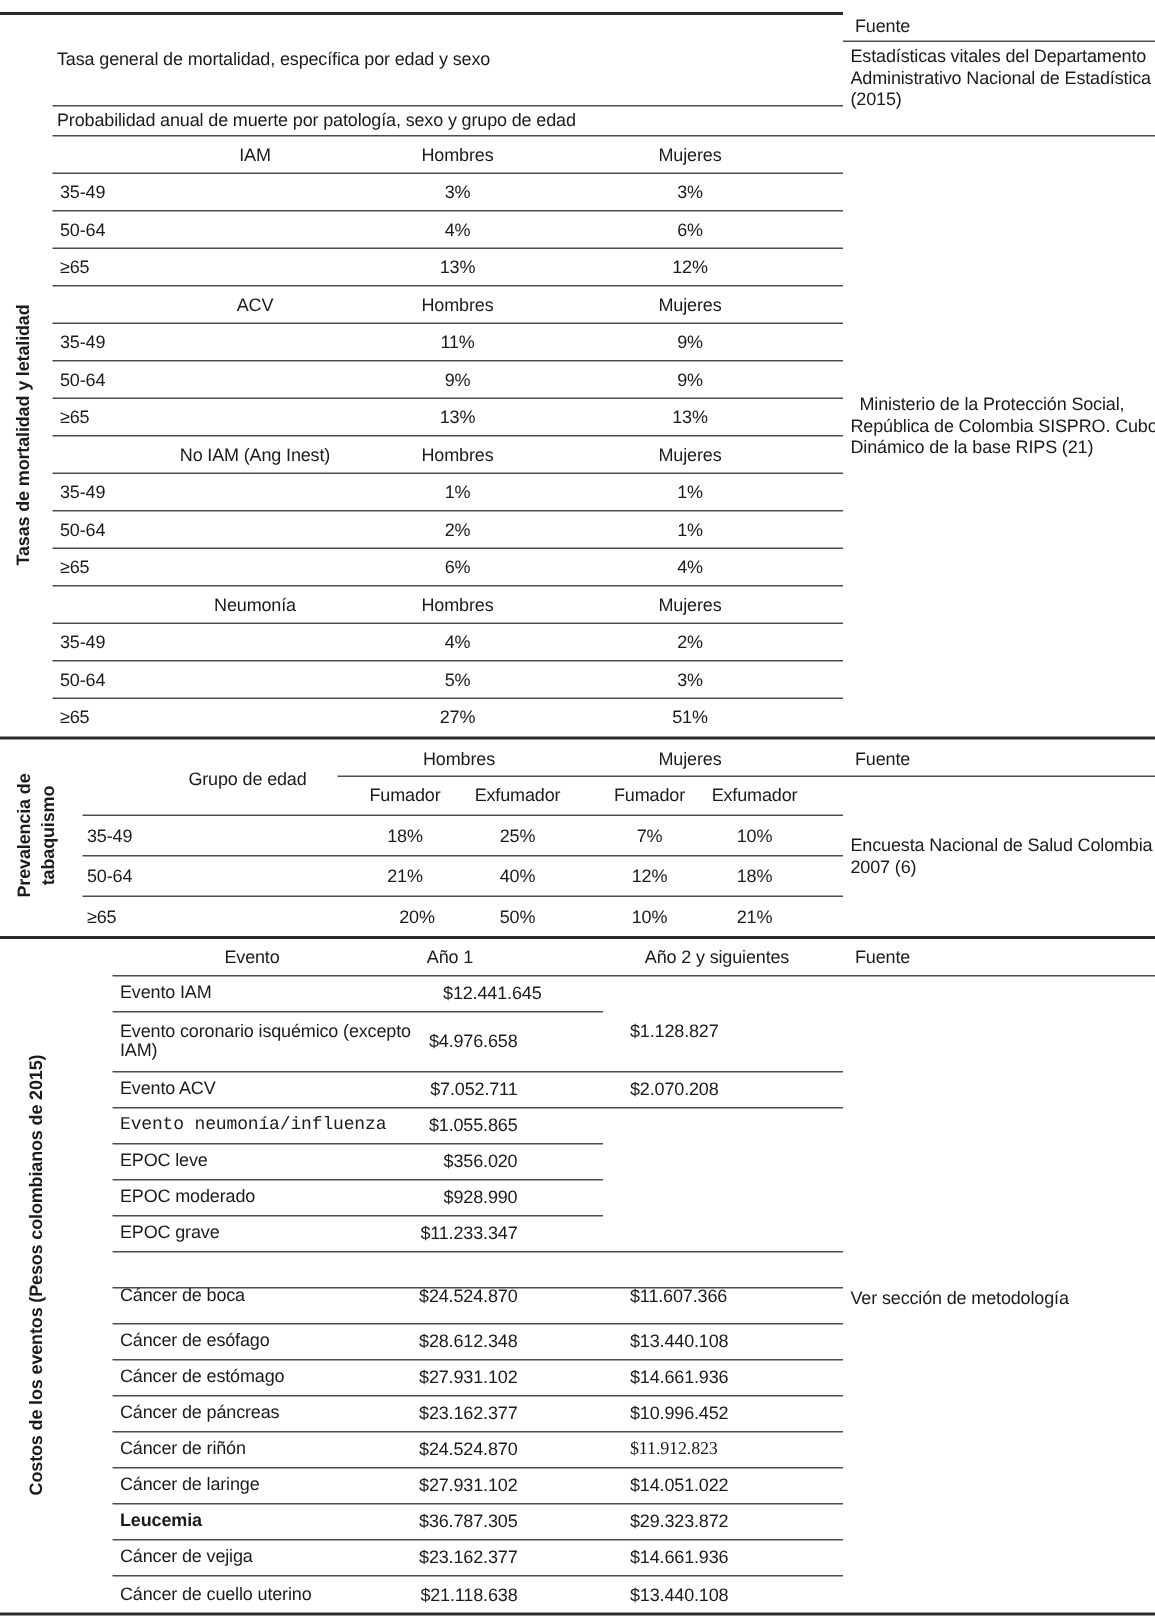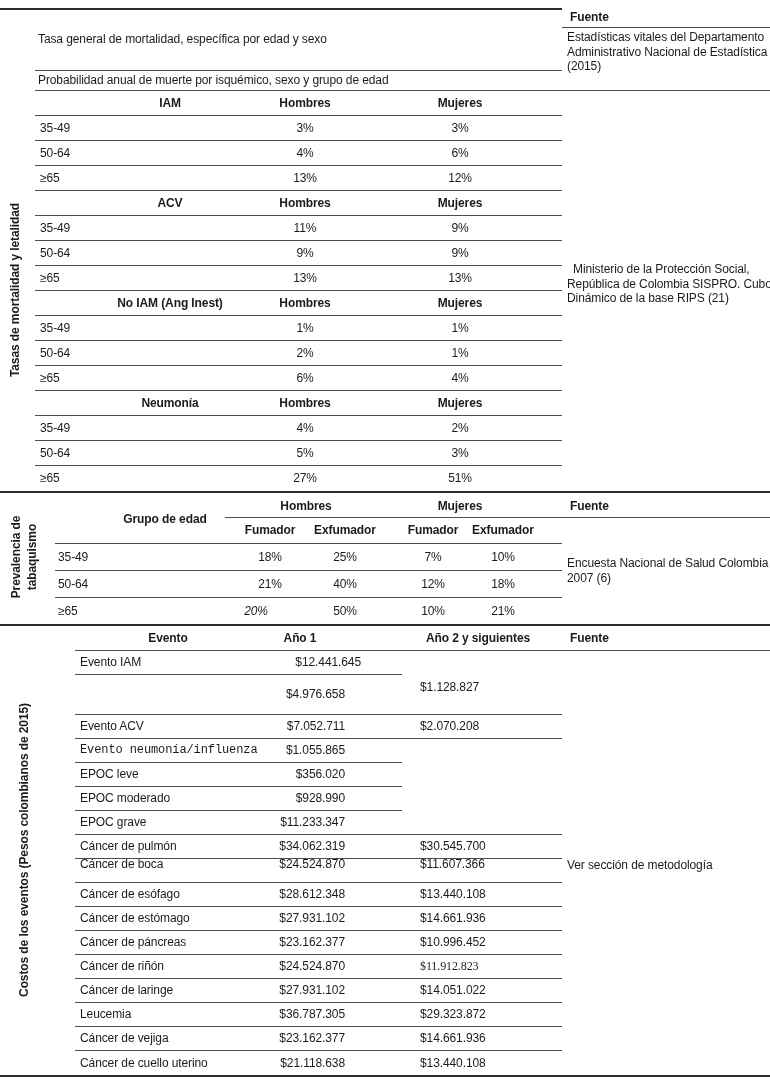--- a/index.html
+++ b/index.html
@@ -4,21 +4,21 @@
 <style>
   html,body { margin:0; padding:0; background:#ffffff; }
   .page {
     position:relative; width:770px; height:1080px; background:#fff;
     font-family:"Liberation Sans", sans-serif; font-size:12px; color:#1b1b1b;
     letter-spacing:-0.1px; overflow:hidden;
   }
   .hline { position:absolute; height:1px; background:#4d4d4d; }
   .hline.thick { height:2px; background:#2b2b2b; }
   .t { position:absolute; white-space:nowrap; }
-  .b { font-weight:bold; }
+  .b { font-weight:normal; }
   .cx { transform:translateX(-50%); }
   .wrapt { white-space:normal; line-height:14.5px; }
   .row { position:absolute; left:0; width:770px; }
   .rc { position:absolute; top:50%; transform:translateY(-50%); white-space:nowrap; }
   .rc.ccx { transform:translate(-50%,-50%); }
   .rc.rrx { transform:translate(-100%,-50%); }
   .rc.wrapc { white-space:normal; width:215px; line-height:13px; }
   .vlabel { position:absolute; font-weight:bold; text-align:center;
             transform:rotate(-90deg); line-height:16px; }
 </style>
@@ -28,21 +28,21 @@
 <div class="page" id="page">
 
   <div class="hline thick" style="top:8px;left:0;width:562px"></div>
   <div class="t b" style="left:570px;top:10px">Fuente</div>
   <div class="hline" style="top:27px;left:562px;width:208px"></div>
 
   <div class="t" style="left:38px;top:32px">Tasa general de mortalidad, específica por edad y sexo</div>
   <div class="t wrapt" style="left:567px;top:30px;width:206px">Estadísticas vitales del Departamento Administrativo Nacional de Estadística (2015)</div>
   <div class="hline" style="top:70px;left:35px;width:527px"></div>
 
-  <div class="t" style="left:38px;top:73px">Probabilidad anual de muerte por isquémico, sexo y grupo de edad</div>
+  <div class="t" style="left:38px;top:73px">Probabilidad anual de muerte por patología, sexo y grupo de edad</div>
   <div class="hline" style="top:90px;left:35px;width:735px"></div>
 
   <div class="vlabel" style="left:-185px;top:282px;width:400px">Tasas de mortalidad y letalidad</div>
   <div class="t wrapt" style="left:567px;top:262px;width:208px;text-indent:6px">Ministerio de la Protección Social, República de Colombia SISPRO. Cubo Dinámico de la base RIPS (21)</div>
 
   <div class="hline thick" style="top:491px;left:0;width:770px"></div>
 
   <div class="vlabel" style="left:-46px;top:541px;width:140px">Prevalencia de tabaquismo</div>
   <div class="t b" style="left:570px;top:499px">Fuente</div>
   <div class="t b cx" style="left:165px;top:512px">Grupo de edad</div>
@@ -174,31 +174,32 @@
     <div class="row" style="top: 570px; height: 27px;">
       <div class="rc" style="left: 58px;">50-64</div>
       <div class="rc ccx" style="left: 270px;">21%</div>
       <div class="rc ccx" style="left: 345px;">40%</div>
       <div class="rc ccx" style="left: 433px;">12%</div>
       <div class="rc ccx" style="left: 503px;">18%</div>
     </div>
     <div class="hline" style="top: 597px; left: 55px; width: 507px;"></div>
     <div class="row" style="top: 597px; height: 27px;">
       <div class="rc" style="left: 58px;">≥65</div>
-      <div class="rc ccx" style="left: 256px; font-style: italic;">20%</div>
+      <div class="rc ccx" style="left: 278px;">20%</div>
       <div class="rc ccx" style="left: 345px;">50%</div>
       <div class="rc ccx" style="left: 433px;">10%</div>
       <div class="rc ccx" style="left: 503px;">21%</div>
     </div>
     <div class="row" style="top: 650px; height: 24px;">
       <div class="rc wrapc" style="left: 80px;">Evento IAM</div>
       <div class="rc rrx" style="left: 345px; margin-left: 16px;">$12.441.645</div>
     </div>
     <div class="hline" style="top: 674px; left: 75px; width: 327px;"></div>
     <div class="row" style="top: 674px; height: 40px;">
+      <div class="rc wrapc" style="left: 80px;">Evento coronario isquémico (excepto IAM)</div>
       <div class="rc rrx" style="left: 345px;">$4.976.658</div>
     </div>
     <div class="hline" style="top: 714px; left: 75px; width: 487px;"></div>
     <div class="row" style="top: 714px; height: 24px;">
       <div class="rc wrapc" style="left: 80px;">Evento ACV</div>
       <div class="rc rrx" style="left: 345px;">$7.052.711</div>
       <div class="rc" style="left: 420px;">$2.070.208</div>
     </div>
     <div class="hline" style="top: 738px; left: 75px; width: 487px;"></div>
     <div class="row" style="top: 738px; height: 24px;">
@@ -214,25 +215,20 @@
     <div class="row" style="top: 786px; height: 24px;">
       <div class="rc wrapc" style="left: 80px;">EPOC moderado</div>
       <div class="rc rrx" style="left: 345px;">$928.990</div>
     </div>
     <div class="hline" style="top: 810px; left: 75px; width: 327px;"></div>
     <div class="row" style="top: 810px; height: 24px;">
       <div class="rc wrapc" style="left: 80px;">EPOC grave</div>
       <div class="rc rrx" style="left: 345px;">$11.233.347</div>
     </div>
     <div class="hline" style="top: 834px; left: 75px; width: 487px;"></div>
-    <div class="row" style="top: 834px; height: 24px;">
-      <div class="rc wrapc" style="left: 80px;">Cáncer de pulmón</div>
-      <div class="rc rrx" style="left: 345px;">$34.062.319</div>
-      <div class="rc" style="left: 420px;">$30.545.700</div>
-    </div>
     <div class="hline" style="top: 858px; left: 75px; width: 487px;"></div>
     <div class="row" style="top: 852px; height: 24px;">
       <div class="rc wrapc" style="left: 80px;">Cáncer de boca</div>
       <div class="rc rrx" style="left: 345px;">$24.524.870</div>
       <div class="rc" style="left: 420px;">$11.607.366</div>
     </div>
     <div class="hline" style="top: 882px; left: 75px; width: 487px;"></div>
     <div class="row" style="top: 882px; height: 24px;">
       <div class="rc wrapc" style="left: 80px;">Cáncer de esófago</div>
       <div class="rc rrx" style="left: 345px;">$28.612.348</div>
@@ -257,21 +253,21 @@
       <div class="rc" style="left: 420px; font-family: Liberation Serif, serif;">$11.912.823</div>
     </div>
     <div class="hline" style="top: 978px; left: 75px; width: 487px;"></div>
     <div class="row" style="top: 978px; height: 24px;">
       <div class="rc wrapc" style="left: 80px;">Cáncer de laringe</div>
       <div class="rc rrx" style="left: 345px;">$27.931.102</div>
       <div class="rc" style="left: 420px;">$14.051.022</div>
     </div>
     <div class="hline" style="top: 1002px; left: 75px; width: 487px;"></div>
     <div class="row" style="top: 1002px; height: 24px;">
-      <div class="rc wrapc" style="left: 80px;">Leucemia</div>
+      <div class="rc wrapc" style="left: 80px; font-weight: bold;">Leucemia</div>
       <div class="rc rrx" style="left: 345px;">$36.787.305</div>
       <div class="rc" style="left: 420px;">$29.323.872</div>
     </div>
     <div class="hline" style="top: 1026px; left: 75px; width: 487px;"></div>
     <div class="row" style="top: 1026px; height: 24px;">
       <div class="rc wrapc" style="left: 80px;">Cáncer de vejiga</div>
       <div class="rc rrx" style="left: 345px;">$23.162.377</div>
       <div class="rc" style="left: 420px;">$14.661.936</div>
     </div>
     <div class="hline" style="top: 1050px; left: 75px; width: 487px;"></div>

